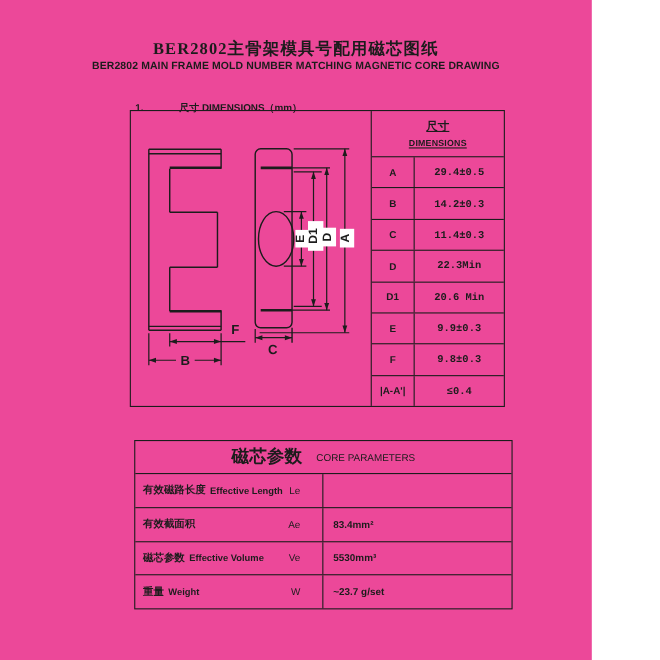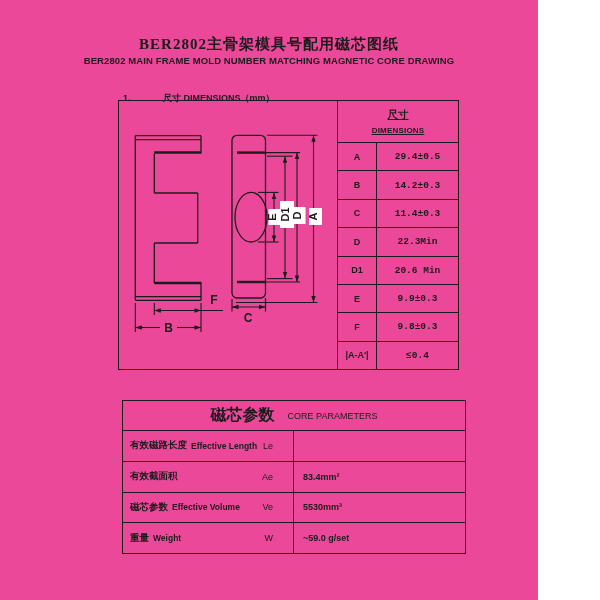--- a/index.html
+++ b/index.html
@@ -231,17 +231,17 @@
         <span class="p-sym">Ve</span>
       </div>
       <div class="p-val">5530mm³</div>
     </div>
     <div class="param-row">
       <div class="p-left">
         <span class="p-cn">重量</span>
         <span class="p-en">Weight</span>
         <span class="p-sym">W</span>
       </div>
-      <div class="p-val">~59.0 g/set</div>
+      <div class="p-val">~23.7 g/set</div>
     </div>
   </div>
 
 </div>
 
 </body></html>

